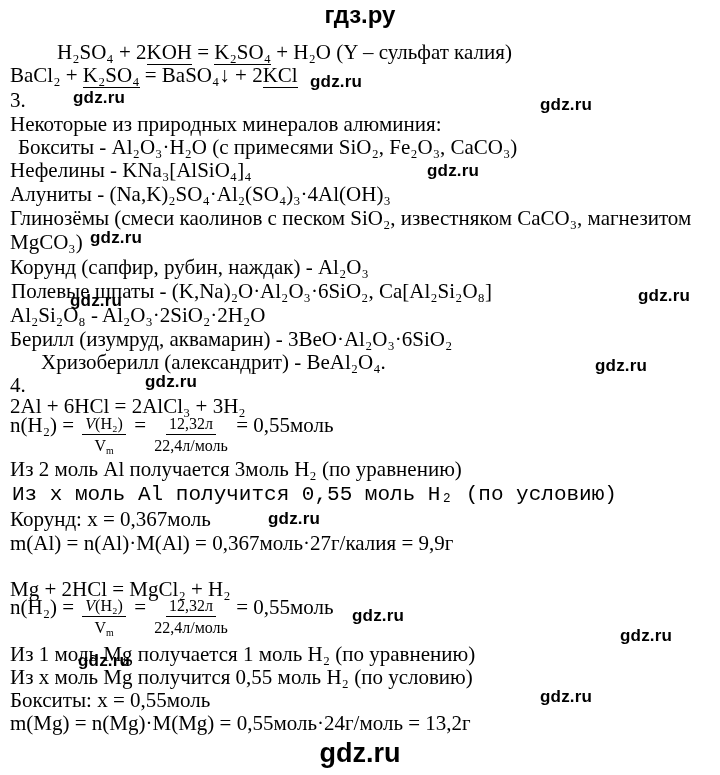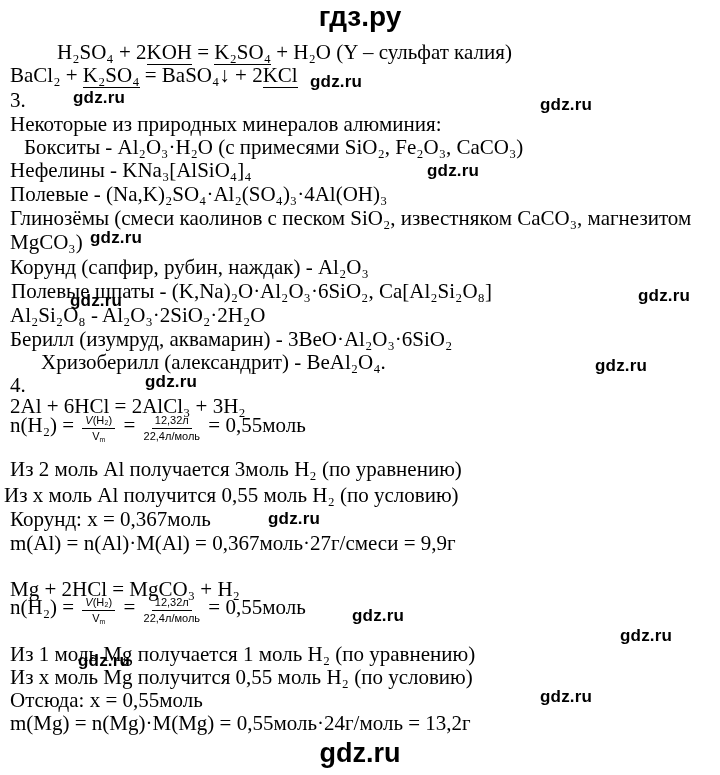--- a/index.html
+++ b/index.html
@@ -4,31 +4,31 @@
 <style>
   html,body{margin:0;padding:0;background:#fff;}
   .page{
     position:relative;width:720px;height:775px;background:#ffffff;
     overflow:hidden;color:#000;
     font-family:"Liberation Serif","DejaVu Serif",serif;
   }
   .title{
     position:absolute;top:1px;left:0;width:100%;text-align:center;
     font-family:"Liberation Sans","DejaVu Sans",sans-serif;
-    font-weight:bold;font-size:28px;
+    font-weight:bold;font-size:24px;
   }
   .line{position:absolute;white-space:pre;font-size:21px;line-height:24px;}
   .fl{display:flex;align-items:flex-start;line-height:normal;}
   .u{display:inline-block;border-bottom:1.6px solid #000;padding-bottom:1px;line-height:1.05;}
   .i{font-style:italic;}
   .sb{font-size:0.62em;vertical-align:-0.28em;}
   .frac{
     display:inline-flex;flex-direction:column;align-items:center;
-    font-family:Liberation Sans, sans-serif;
-    font-size:11px;line-height:1.2;margin:0 3px;transform:translateY(1px);
+    font-family:Liberation Serif, serif;
+    font-size:16px;line-height:1.2;margin:0 3px;transform:translateY(1px);
   }
   .frac .num{border-bottom:1.5px solid #000;padding:0 3px 1px;}
   .frac .den{padding-top:1px;}
   .wm{
     position:absolute;
     font-family:"Liberation Sans","DejaVu Sans",sans-serif;
     font-weight:bold;font-size:17px;letter-spacing:0.2px;white-space:pre;
   }
   .footer-wm{
     position:absolute;left:0;top:738px;width:100%;text-align:center;
@@ -39,42 +39,42 @@
 </head>
 <body>
 
 <div class="page">
   <div class="title">гдз.ру</div>
   <div id="lines-root">
       <div class="line" style="top: 40px; left: 10px; margin-left: 47px;"><span>H₂SO₄ + 2</span><span class="u">KOH</span><span> = </span><span class="u">K₂SO₄</span><span> + H₂O (Y – сульфат калия)</span></div>
       <div class="line" style="top: 63px; left: 10px;"><span>BaCl₂ + </span><span class="u">K₂SO₄</span><span> = BaSO₄↓ + 2</span><span class="u">KCl</span></div>
       <div class="line" style="top: 88px; left: 10px;"><span>3.</span></div>
       <div class="line" style="top: 112px; left: 10px;"><span>Некоторые из природных минералов алюминия:</span></div>
-      <div class="line" style="top: 135px; left: 24px; text-align: right;"><span>Бокситы - Al₂O₃·H₂O (с примесями SiO₂, Fe₂O₃, CaCO₃)</span></div>
+      <div class="line" style="top: 135px; left: 18px; text-align: right;"><span>Бокситы - Al₂O₃·H₂O (с примесями SiO₂, Fe₂O₃, CaCO₃)</span></div>
       <div class="line" style="top: 158px; left: 10px;"><span>Нефелины - KNa₃[AlSiO₄]₄</span></div>
-      <div class="line" style="top: 182px; left: 10px;"><span>Полевые - (Na,K)₂SO₄·Al₂(SO₄)₃·4Al(OH)₃</span></div>
+      <div class="line" style="top: 182px; left: 10px;"><span>Алуниты - (Na,K)₂SO₄·Al₂(SO₄)₃·4Al(OH)₃</span></div>
       <div class="line" style="top: 206px; left: 10px;"><span>Глинозёмы (смеси каолинов с песком SiO₂, известняком CaCO₃, магнезитом</span></div>
       <div class="line" style="top: 230px; left: 10px; font-family: Liberation Serif, serif;"><span>MgCO₃)</span></div>
       <div class="line" style="top: 255px; left: 10px;"><span>Корунд (сапфир, рубин, наждак) - Al₂O₃</span></div>
       <div class="line" style="top: 279px; left: 11px;"><span>Полевые шпаты - (K,Na)₂O·Al₂O₃·6SiO₂, Ca[Al₂Si₂O₈]</span></div>
       <div class="line" style="top: 303px; left: 10px;"><span>Al₂Si₂O₈ - Al₂O₃·2SiO₂·2H₂O</span></div>
       <div class="line" style="top: 327px; left: 10px;"><span>Берилл (изумруд, аквамарин) - 3BeO·Al₂O₃·6SiO₂</span></div>
       <div class="line" style="top: 350px; left: 10px; margin-left: 31px;"><span>Хризоберилл (александрит) - BeAl₂O₄.</span></div>
       <div class="line" style="top: 373px; left: 10px;"><span>4.</span></div>
       <div class="line" style="top: 394px; left: 10px;"><span>2Al + 6HCl = 2AlCl₃ + 3H₂</span></div>
       <div class="line fl" style="top: 413px; left: 10px;"><span>n(H₂) = </span><span class="frac"><span class="num"><span class="i">V</span><span>(H₂)</span></span><span class="den"><span>V</span><span class="sb">m</span></span></span><span> = </span><span class="frac"><span class="num"><span>12,32л</span></span><span class="den"><span>22,4л/моль</span></span></span><span> = 0,55моль</span></div>
       <div class="line" style="top: 457px; left: 10px;"><span>Из 2 моль Al получается 3моль H₂ (по уравнению)</span></div>
-      <div class="line" style="top: 483px; left: 4px;"><span>Из х моль Al получится 0,55 моль H₂ (по условию)</span></div>
+      <div class="line" style="top: 483px; left: 12px; font-family: Liberation Mono, monospace;"><span>Из х моль Al получится 0,55 моль H₂ (по условию)</span></div>
       <div class="line" style="top: 507px; left: 10px;"><span>Корунд: х = 0,367моль</span></div>
-      <div class="line" style="top: 531px; left: 10px;"><span>m(Al) = n(Al)·M(Al) = 0,367моль·27г/смеси = 9,9г</span></div>
-      <div class="line" style="top: 577px; left: 10px;"><span>Mg + 2HCl = MgCO₃ + H₂</span></div>
+      <div class="line" style="top: 531px; left: 10px;"><span>m(Al) = n(Al)·M(Al) = 0,367моль·27г/калия = 9,9г</span></div>
+      <div class="line" style="top: 577px; left: 10px;"><span>Mg + 2HCl = MgCl₂ + H₂</span></div>
       <div class="line fl" style="top: 595px; left: 10px;"><span>n(H₂) = </span><span class="frac"><span class="num"><span class="i">V</span><span>(H₂)</span></span><span class="den"><span>V</span><span class="sb">m</span></span></span><span> = </span><span class="frac"><span class="num"><span>12,32л</span></span><span class="den"><span>22,4л/моль</span></span></span><span> = 0,55моль</span></div>
       <div class="line" style="top: 642px; left: 10px;"><span>Из 1 моль Mg получается 1 моль H₂ (по уравнению)</span></div>
       <div class="line" style="top: 665px; left: 10px;"><span>Из х моль Mg получится 0,55 моль H₂ (по условию)</span></div>
-      <div class="line" style="top: 688px; left: 10px;"><span>Отсюда: х = 0,55моль</span></div>
+      <div class="line" style="top: 688px; left: 10px;"><span>Бокситы: х = 0,55моль</span></div>
       <div class="line" style="top: 711px; left: 10px;"><span>m(Mg) = n(Mg)·M(Mg) = 0,55моль·24г/моль = 13,2г</span></div>
     </div>
   <div id="wm-root">
       <div class="wm" style="left: 310px; top: 72px;">gdz.ru</div>
       <div class="wm" style="left: 73px; top: 88px;">gdz.ru</div>
       <div class="wm" style="left: 540px; top: 95px;">gdz.ru</div>
       <div class="wm" style="left: 427px; top: 161px;">gdz.ru</div>
       <div class="wm" style="left: 90px; top: 228px;">gdz.ru</div>
       <div class="wm" style="left: 638px; top: 286px;">gdz.ru</div>
       <div class="wm" style="left: 70px; top: 291px;">gdz.ru</div>

